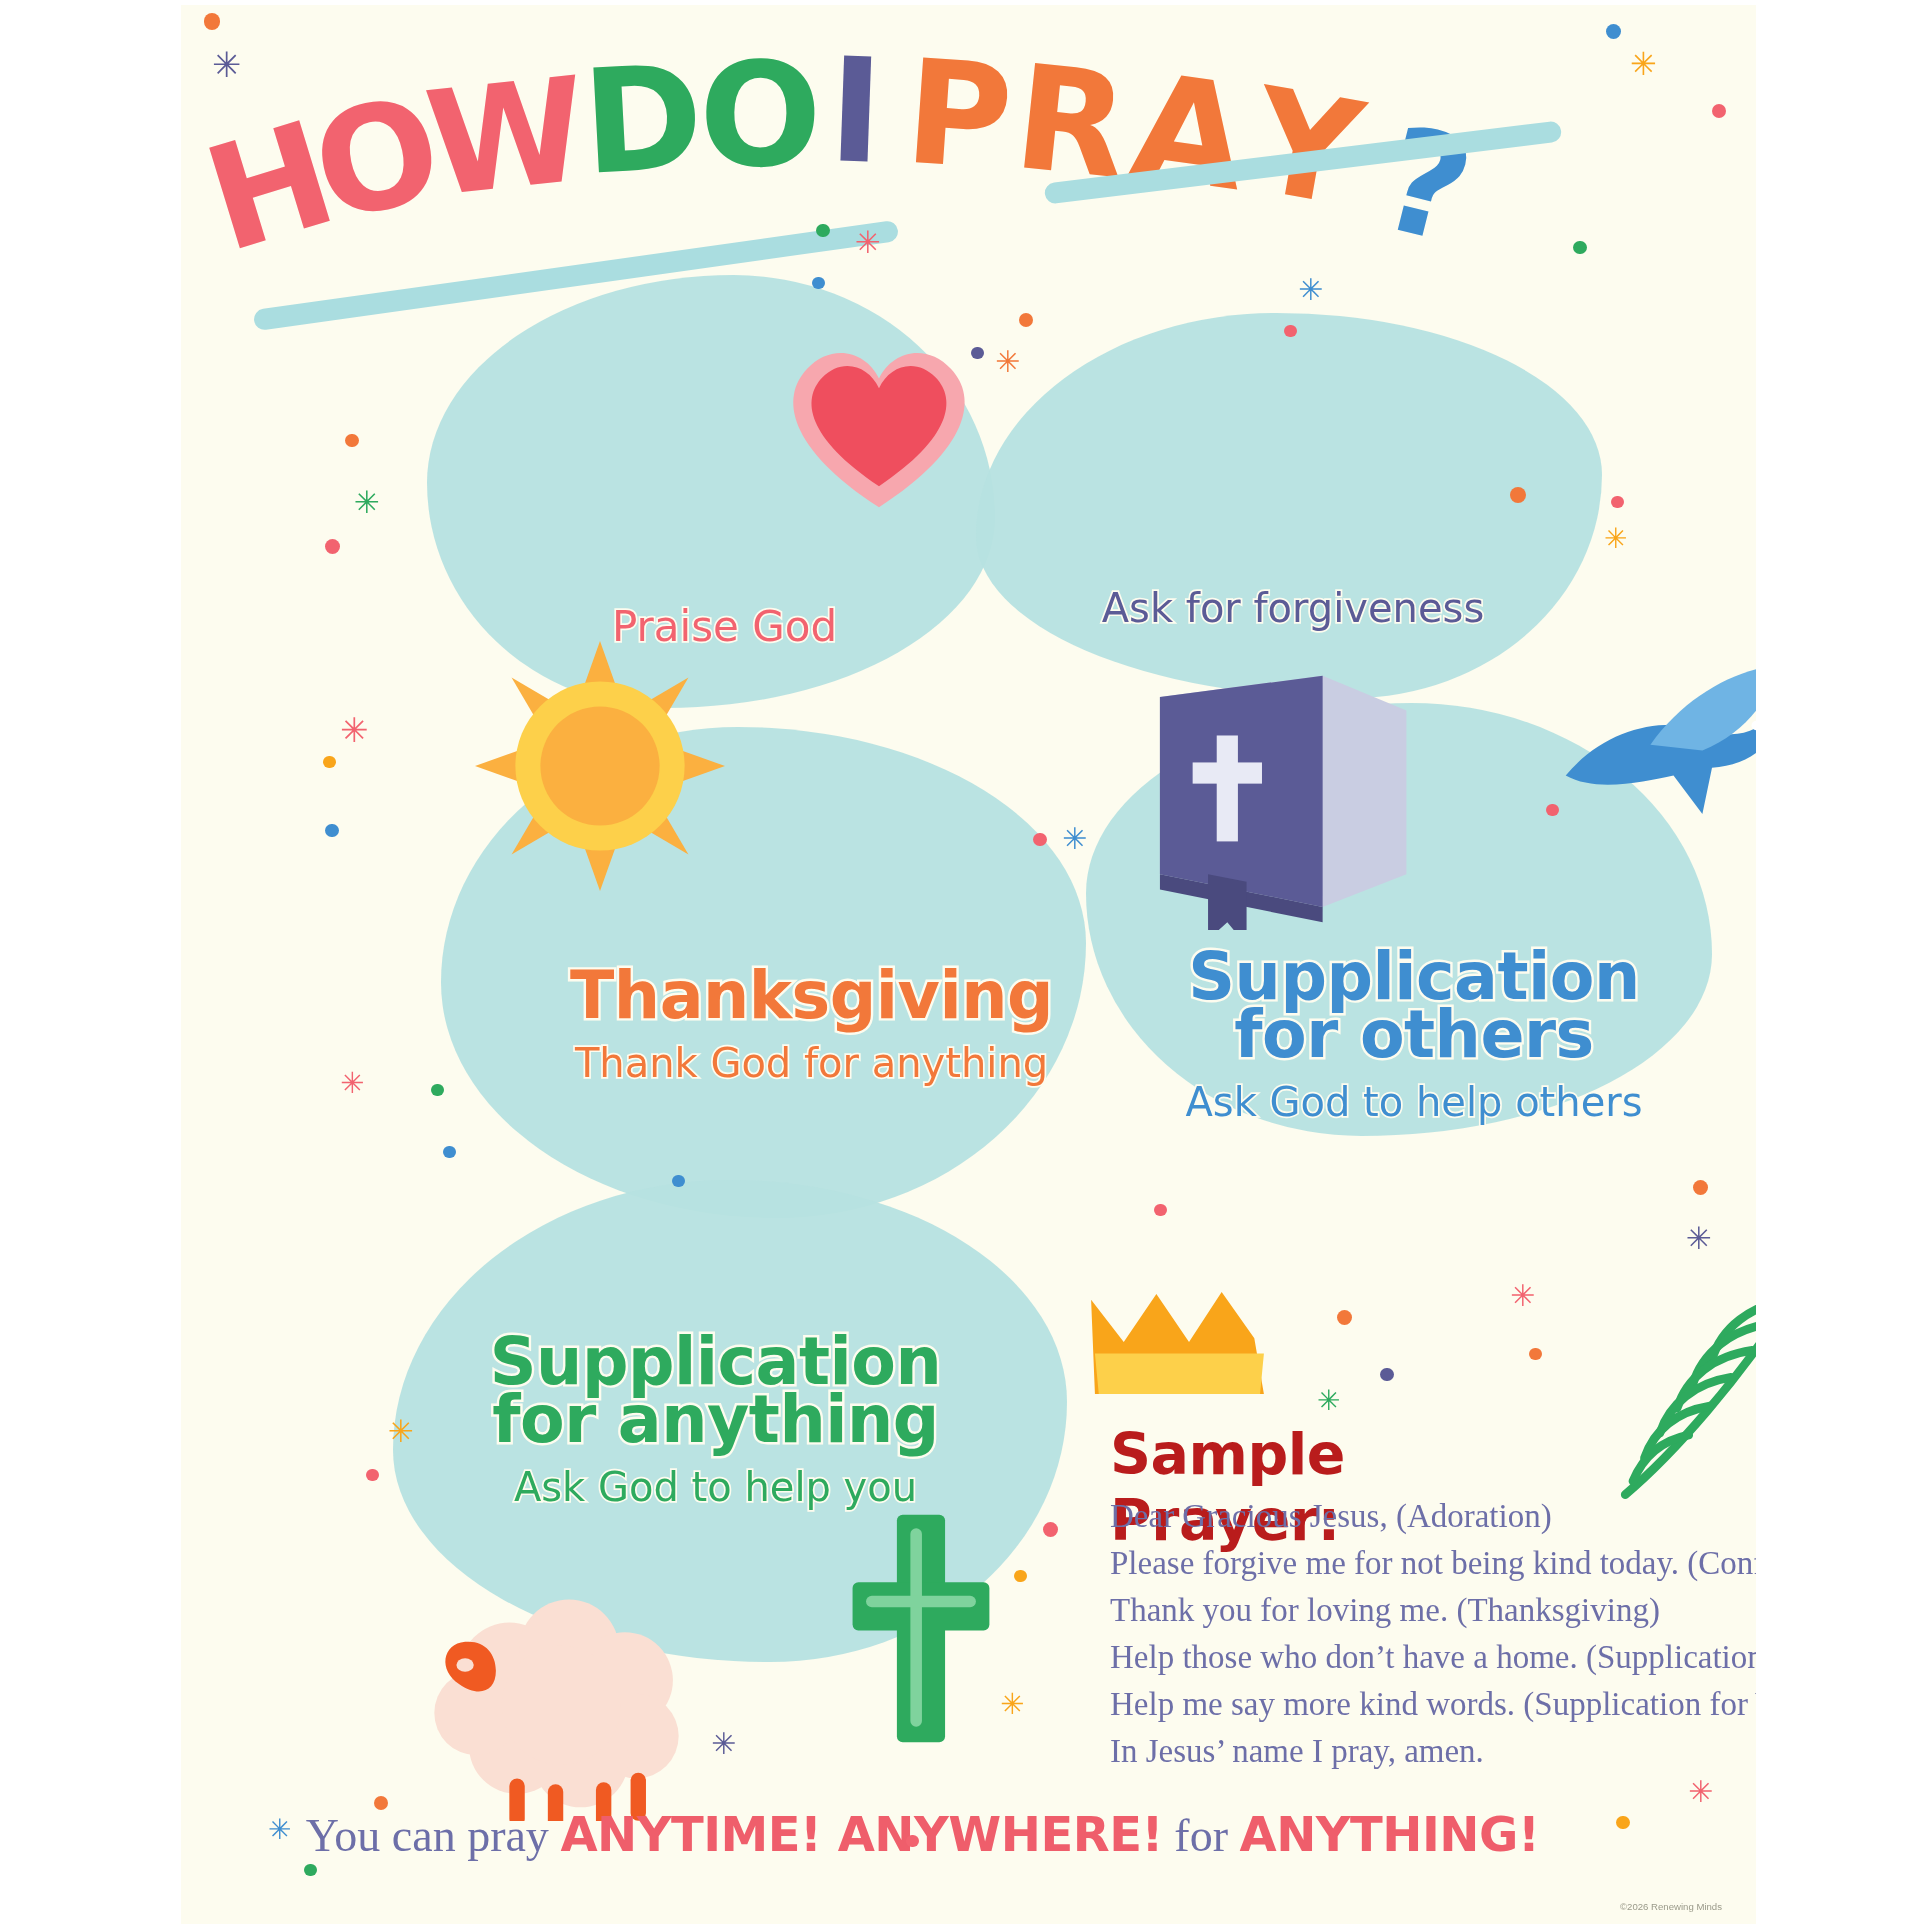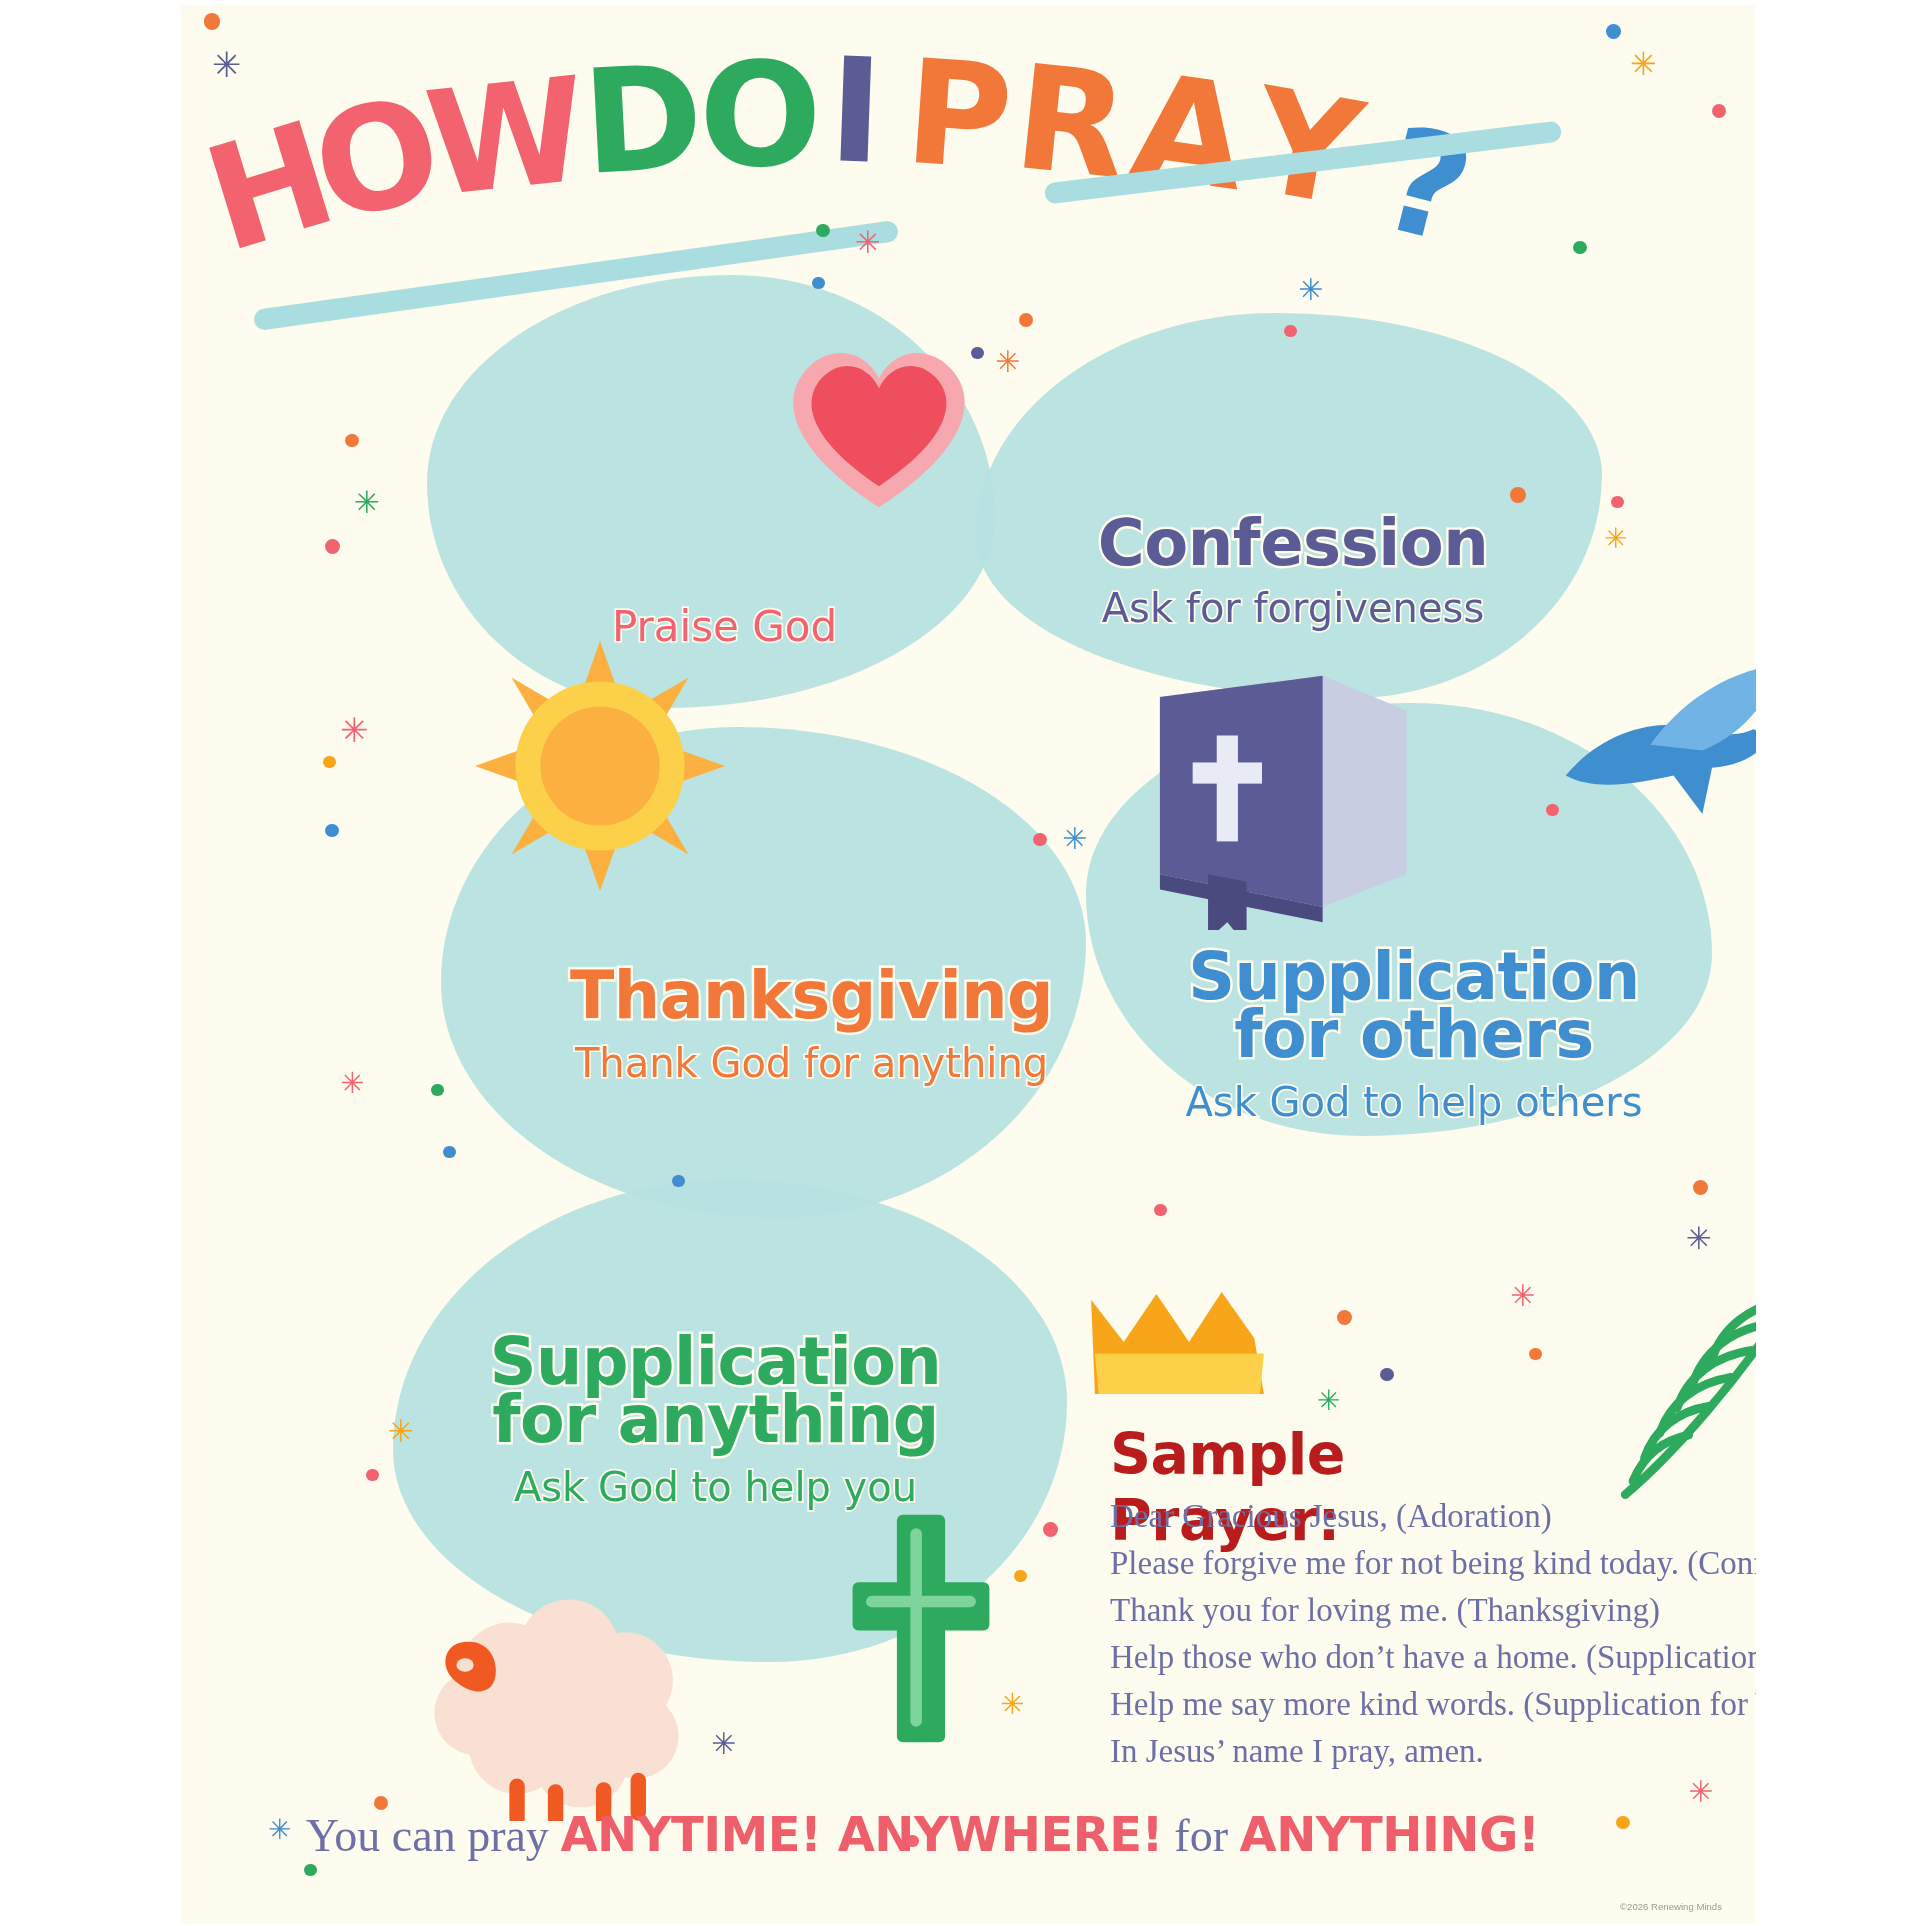--- a/index.html
+++ b/index.html
@@ -282,21 +282,20 @@
           <rect x="186" y="210" width="16" height="50" rx="8"></rect>
           <rect x="222" y="200" width="16" height="50" rx="8"></rect>
           <path d="M44 108 C 22 94, 26 66, 50 64 C 70 62, 82 76, 82 94 C 82 116, 64 122, 44 108 Z"></path>
         </g>
         <ellipse cx="50" cy="88" rx="9" ry="7" fill="#fadfd3"></ellipse>
       </svg>
     </div>
 
     <div class="sec-sub" style="left:327px; top:597px; width:433px; font-size:42px; color:#f2636f;">Praise God</div>
 
-    <div class="sec-title" style="left:847px; top:506px; width:530px; font-size:64px; color:#5b5b96;">Confession</div>
     <div class="sec-sub" style="left:847px; top:580px; width:530px; font-size:40px; color:#5b5b96;">Ask for forgiveness</div>
 
     <div class="sec-title" style="left:337px; top:958px; width:587px; font-size:65px; color:#f2783a;">Thanksgiving</div>
     <div class="sec-sub" style="left:337px; top:1035px; width:587px; font-size:40px; color:#f2783a;">Thank God for anything</div>
 
     <div class="sec-title" style="left:944px; top:939px; width:578px; font-size:65px; color:#3f8ed0;">Supplication</div>
     <div class="sec-title" style="left:944px; top:997px; width:578px; font-size:65px; color:#3f8ed0;">for others</div>
     <div class="sec-sub" style="left:944px; top:1074px; width:578px; font-size:40px; color:#3f8ed0;">Ask God to help others</div>
 
     <div class="sec-title" style="left:231px; top:1324px; width:607px; font-size:65px; color:#2eaa5e;">Supplication</div>

